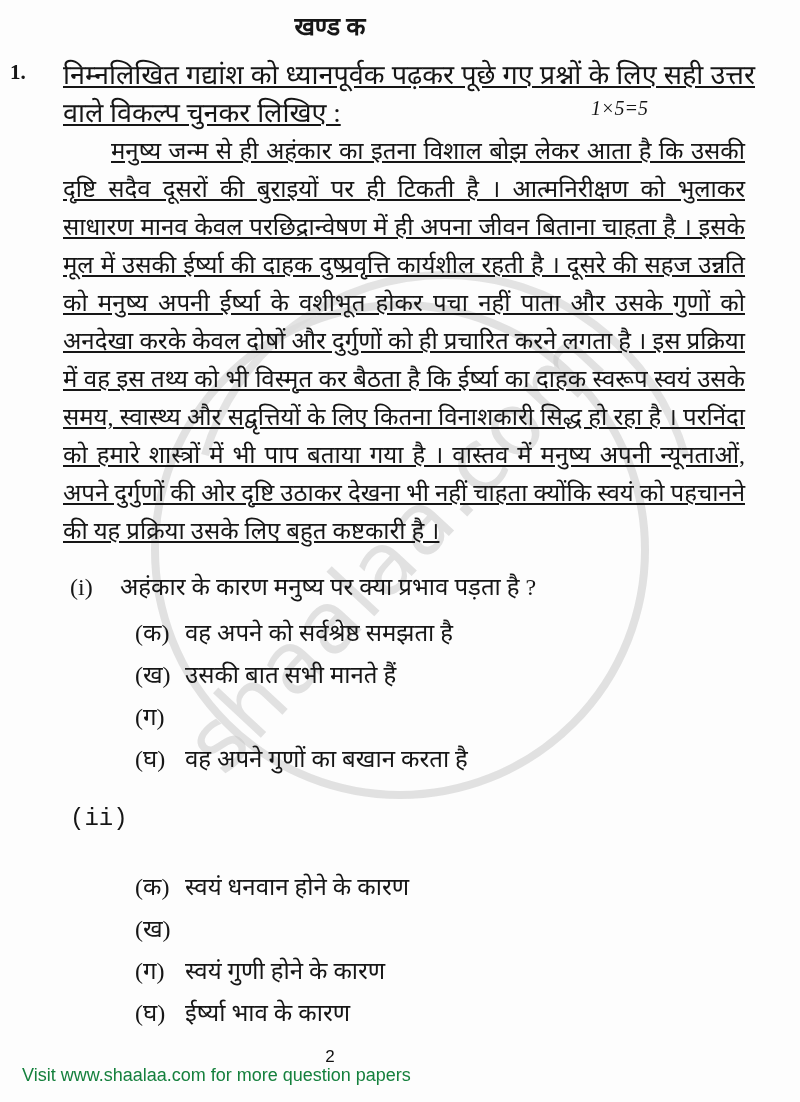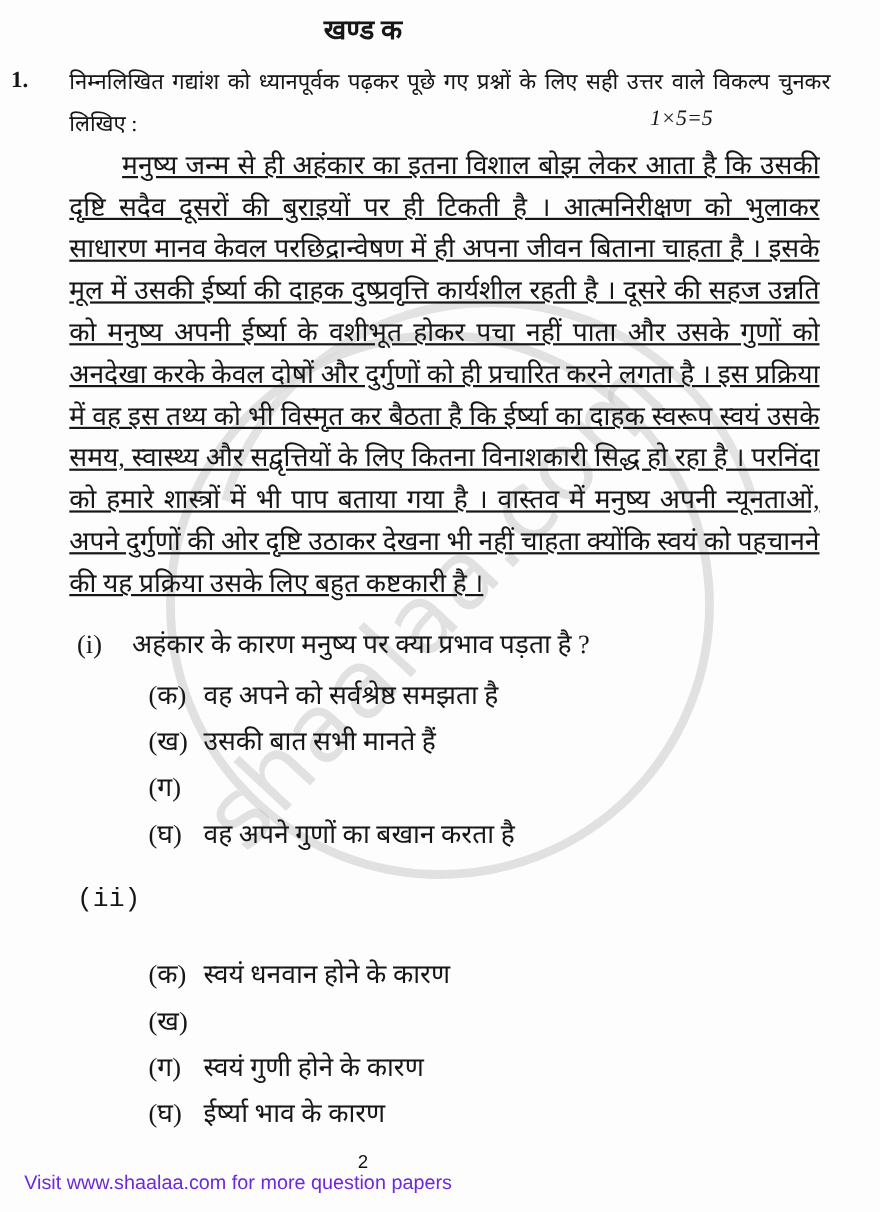--- a/index.html
+++ b/index.html
@@ -29,21 +29,21 @@
   .section-header{
     position:absolute;top:8px;left:0;width:100%;
     text-align:center;font-weight:bold;font-size:25px;
   }
   .q1-num{
     position:absolute;left:10px;top:60px;
     font-weight:bold;font-size:21px;
   }
   .q1-text{
     position:absolute;left:63px;top:56px;width:692px;
-    font-size:20px;line-height:38px;text-align:justify;
+    font-size:27px;line-height:38px;text-align:justify;text-decoration:underline;
   }
   .marks{
     position:absolute;right:12px;top:97px;
     font-style:italic;font-size:20px;
     font-family:"Liberation Serif",serif;
   }
   .passage{
     position:absolute;left:63px;top:132px;width:682px;
     font-size:24px;line-height:38px;text-align:justify;
     text-indent:48px;
@@ -61,21 +61,21 @@
   .footer-code{
     position:absolute;left:10px;top:1110px;
     font-family:"Liberation Sans",sans-serif;font-size:17px;color:#111;
   }
   .footer-page{
     position:absolute;left:50%;top:1047px;transform:translateX(-50%);
     font-family:"Liberation Sans",sans-serif;font-size:17px;color:#111;
   }
   .footer-promo{
     position:absolute;left:22px;top:1065px;
-    font-family:"Liberation Sans",sans-serif;font-size:18px;color:#6d28d9;
+    font-family:"Liberation Sans",sans-serif;font-size:18px;color:#15803d;
     white-space:nowrap;
   }
 </style>
 </head>
 <body>
 
 <div class="page">
 
   <div class="watermark">
     <svg class="wm-svg" width="800" height="1102" viewBox="0 0 800 1102">

